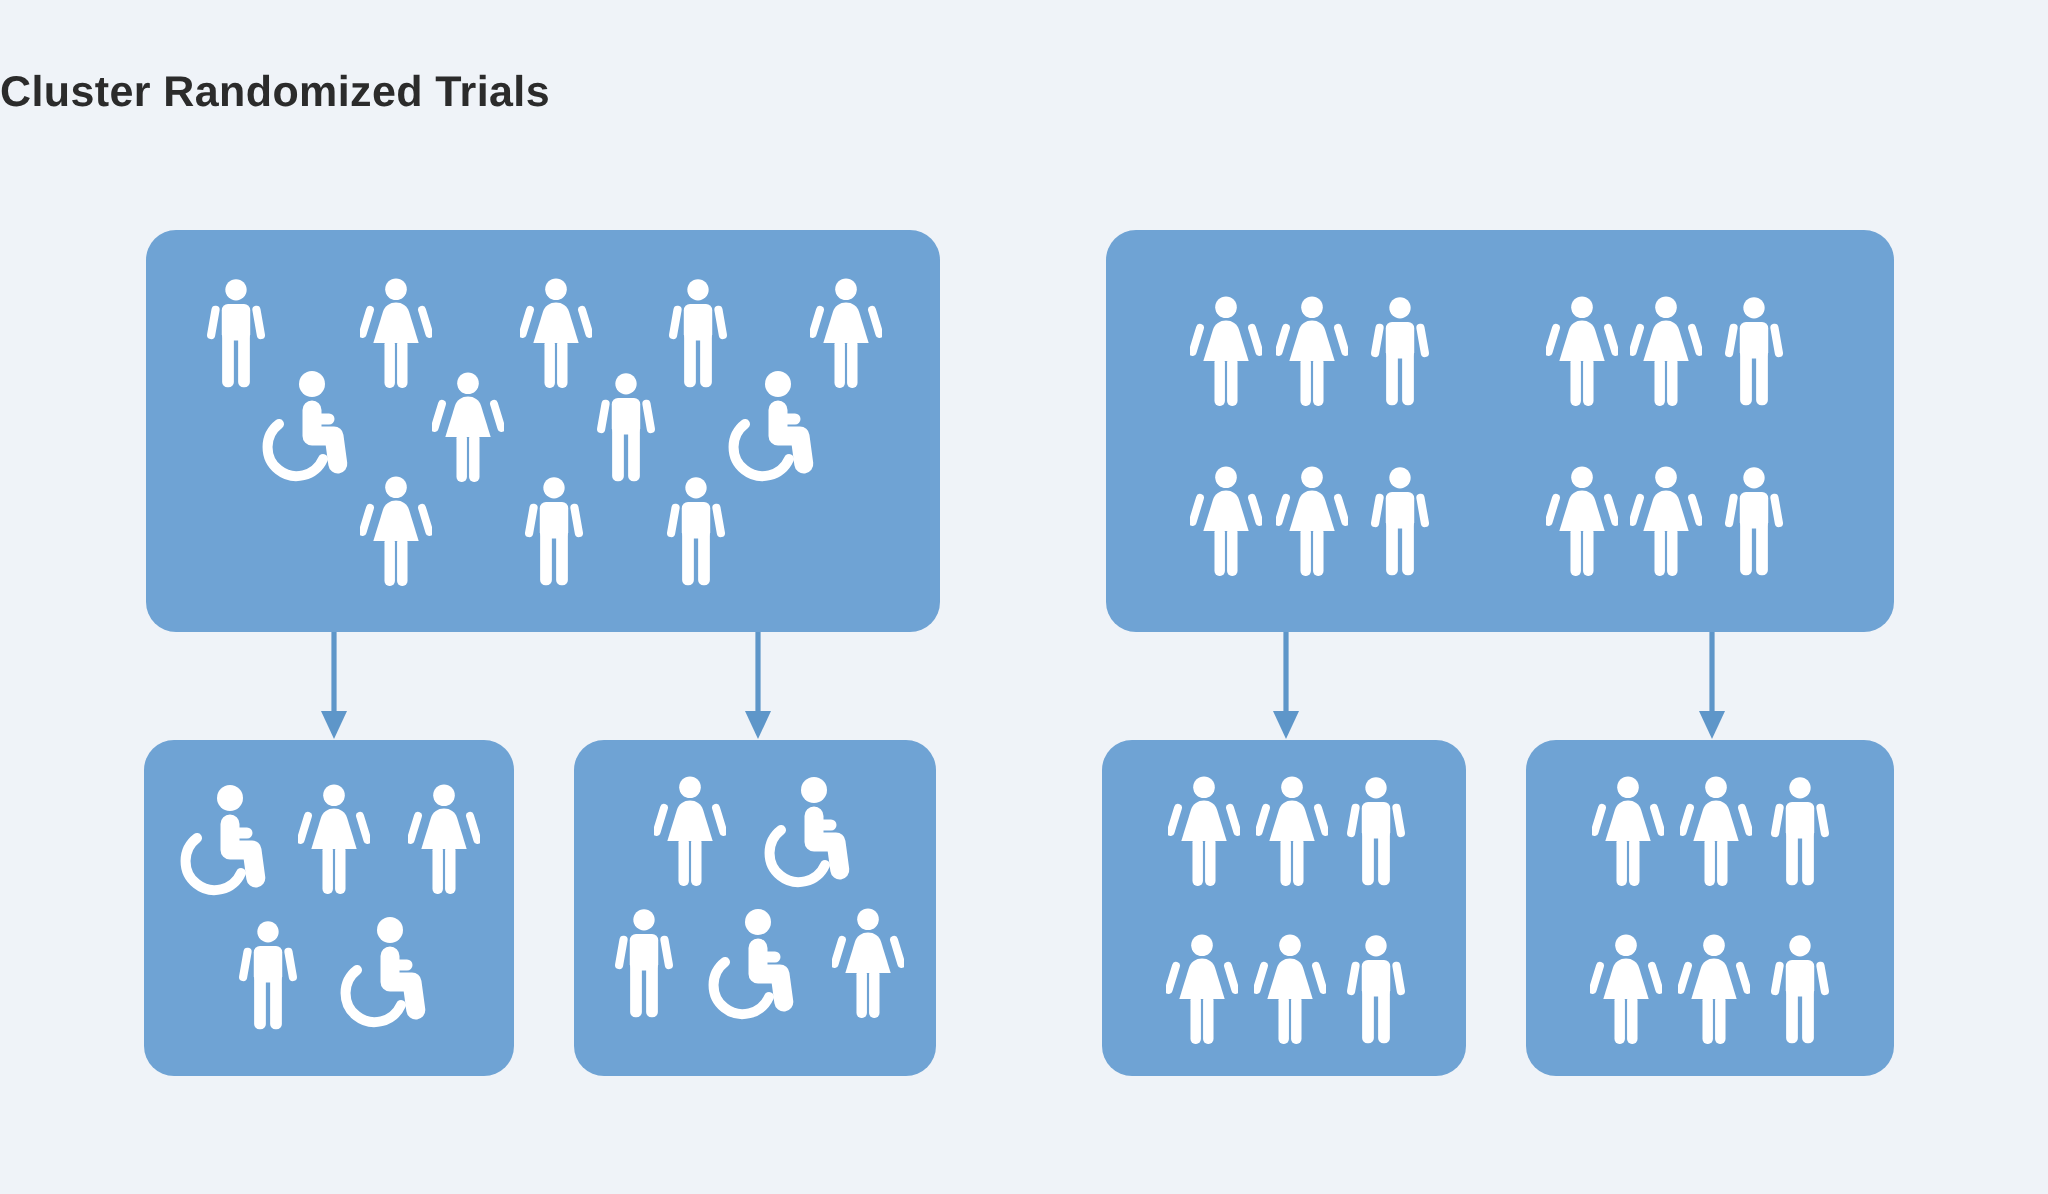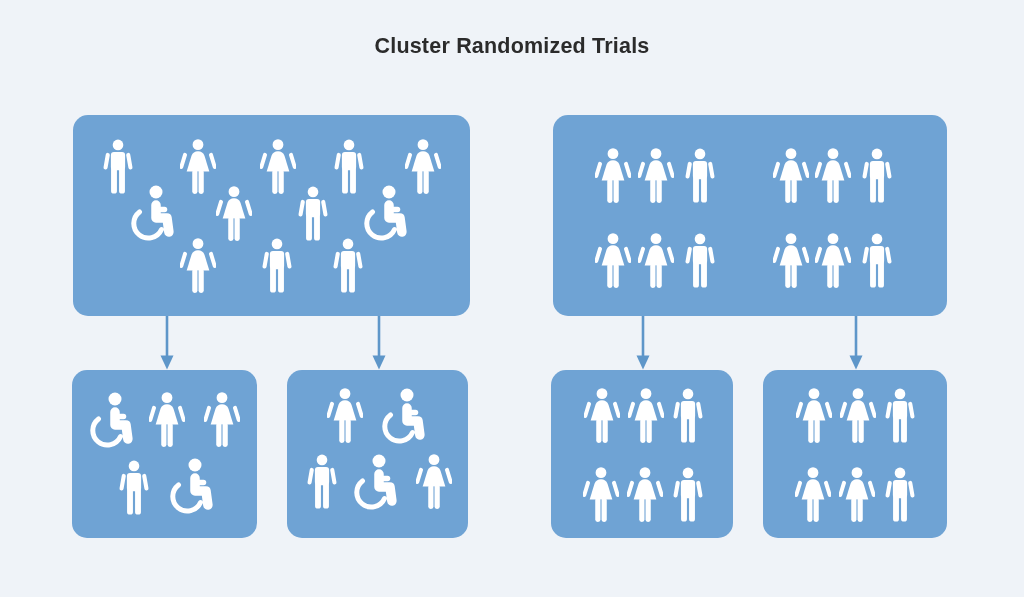--- a/index.html
+++ b/index.html
@@ -5,21 +5,21 @@
   html,body{margin:0;padding:0}
   body{
     width:1024px;height:597px;
     background:var(--c-background,#EFF3F8);
     font-family:"Liberation Sans",sans-serif;
     position:relative;overflow:hidden;
   }
   .canvas{position:absolute;inset:0}
   .title{
     position:absolute;top:34px;left:0;width:100%;
-    margin:0;text-align:center;
+    margin:0;
     font-size:21.5px;font-weight:700;letter-spacing:.2px;
     color:var(--c-title_text,#2B2B2B);
   }
   .box{
     position:absolute;
     background:var(--c-box,#6FA3D4);
     border-radius:15px;
   }
   .person-icon{position:absolute;display:block}
   .arrow{position:absolute;overflow:visible}

